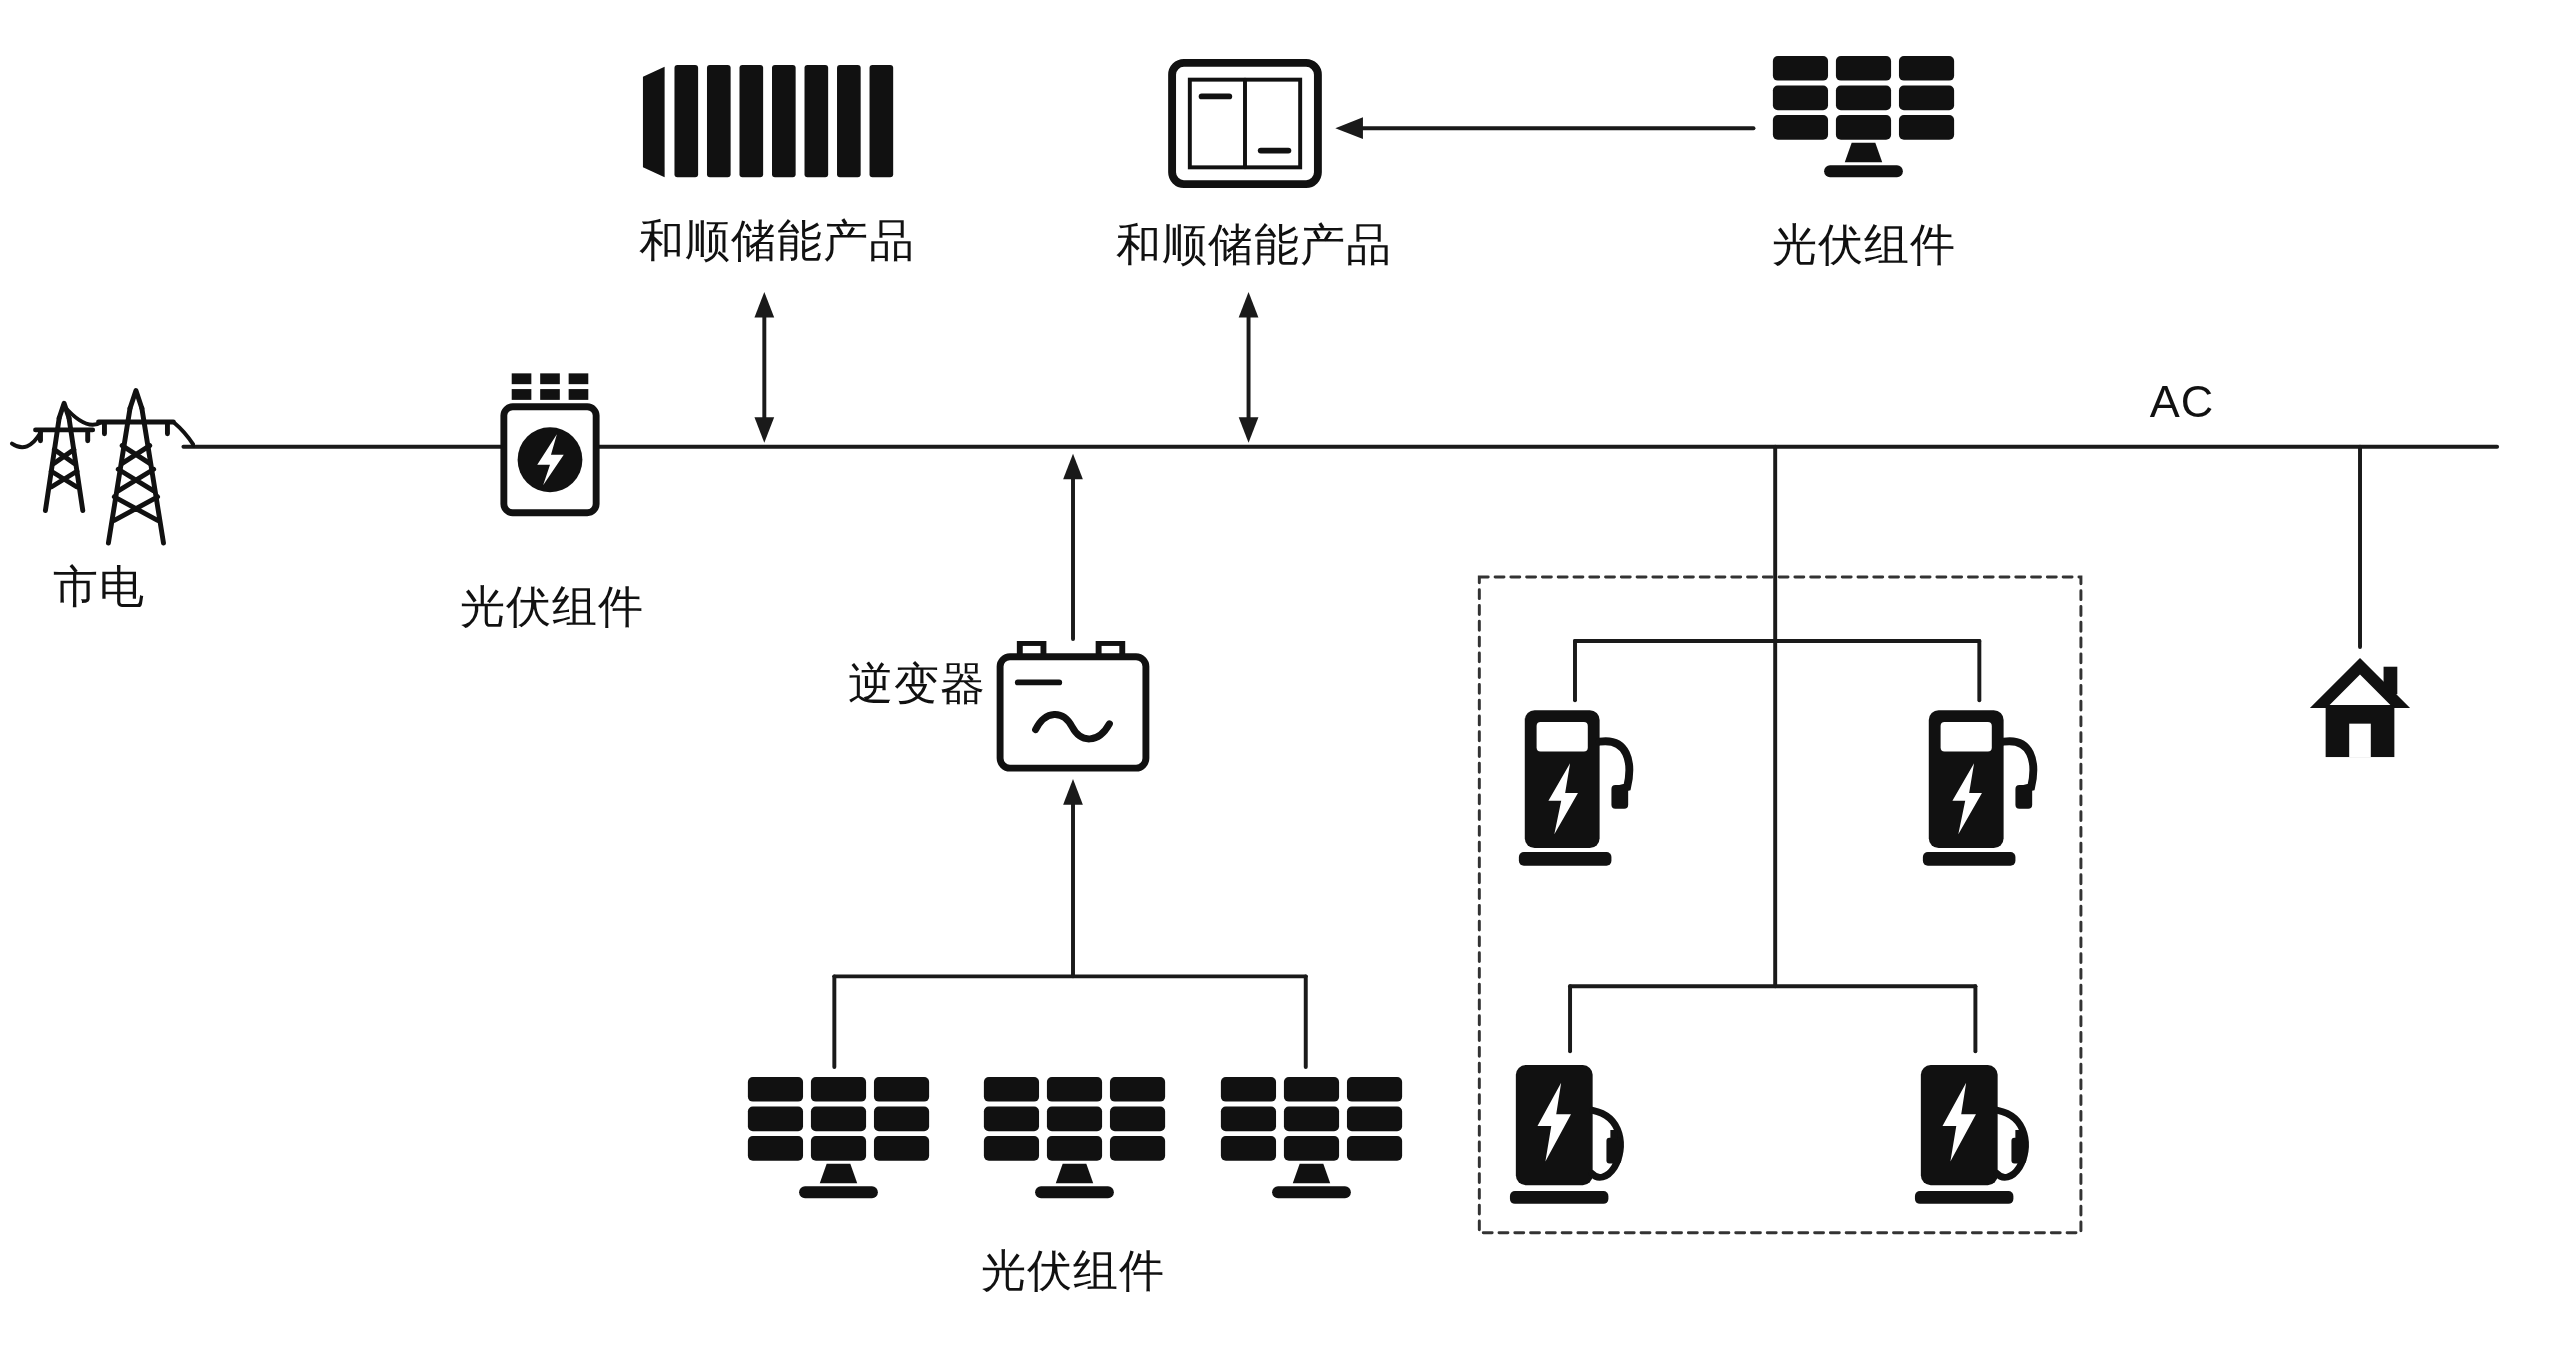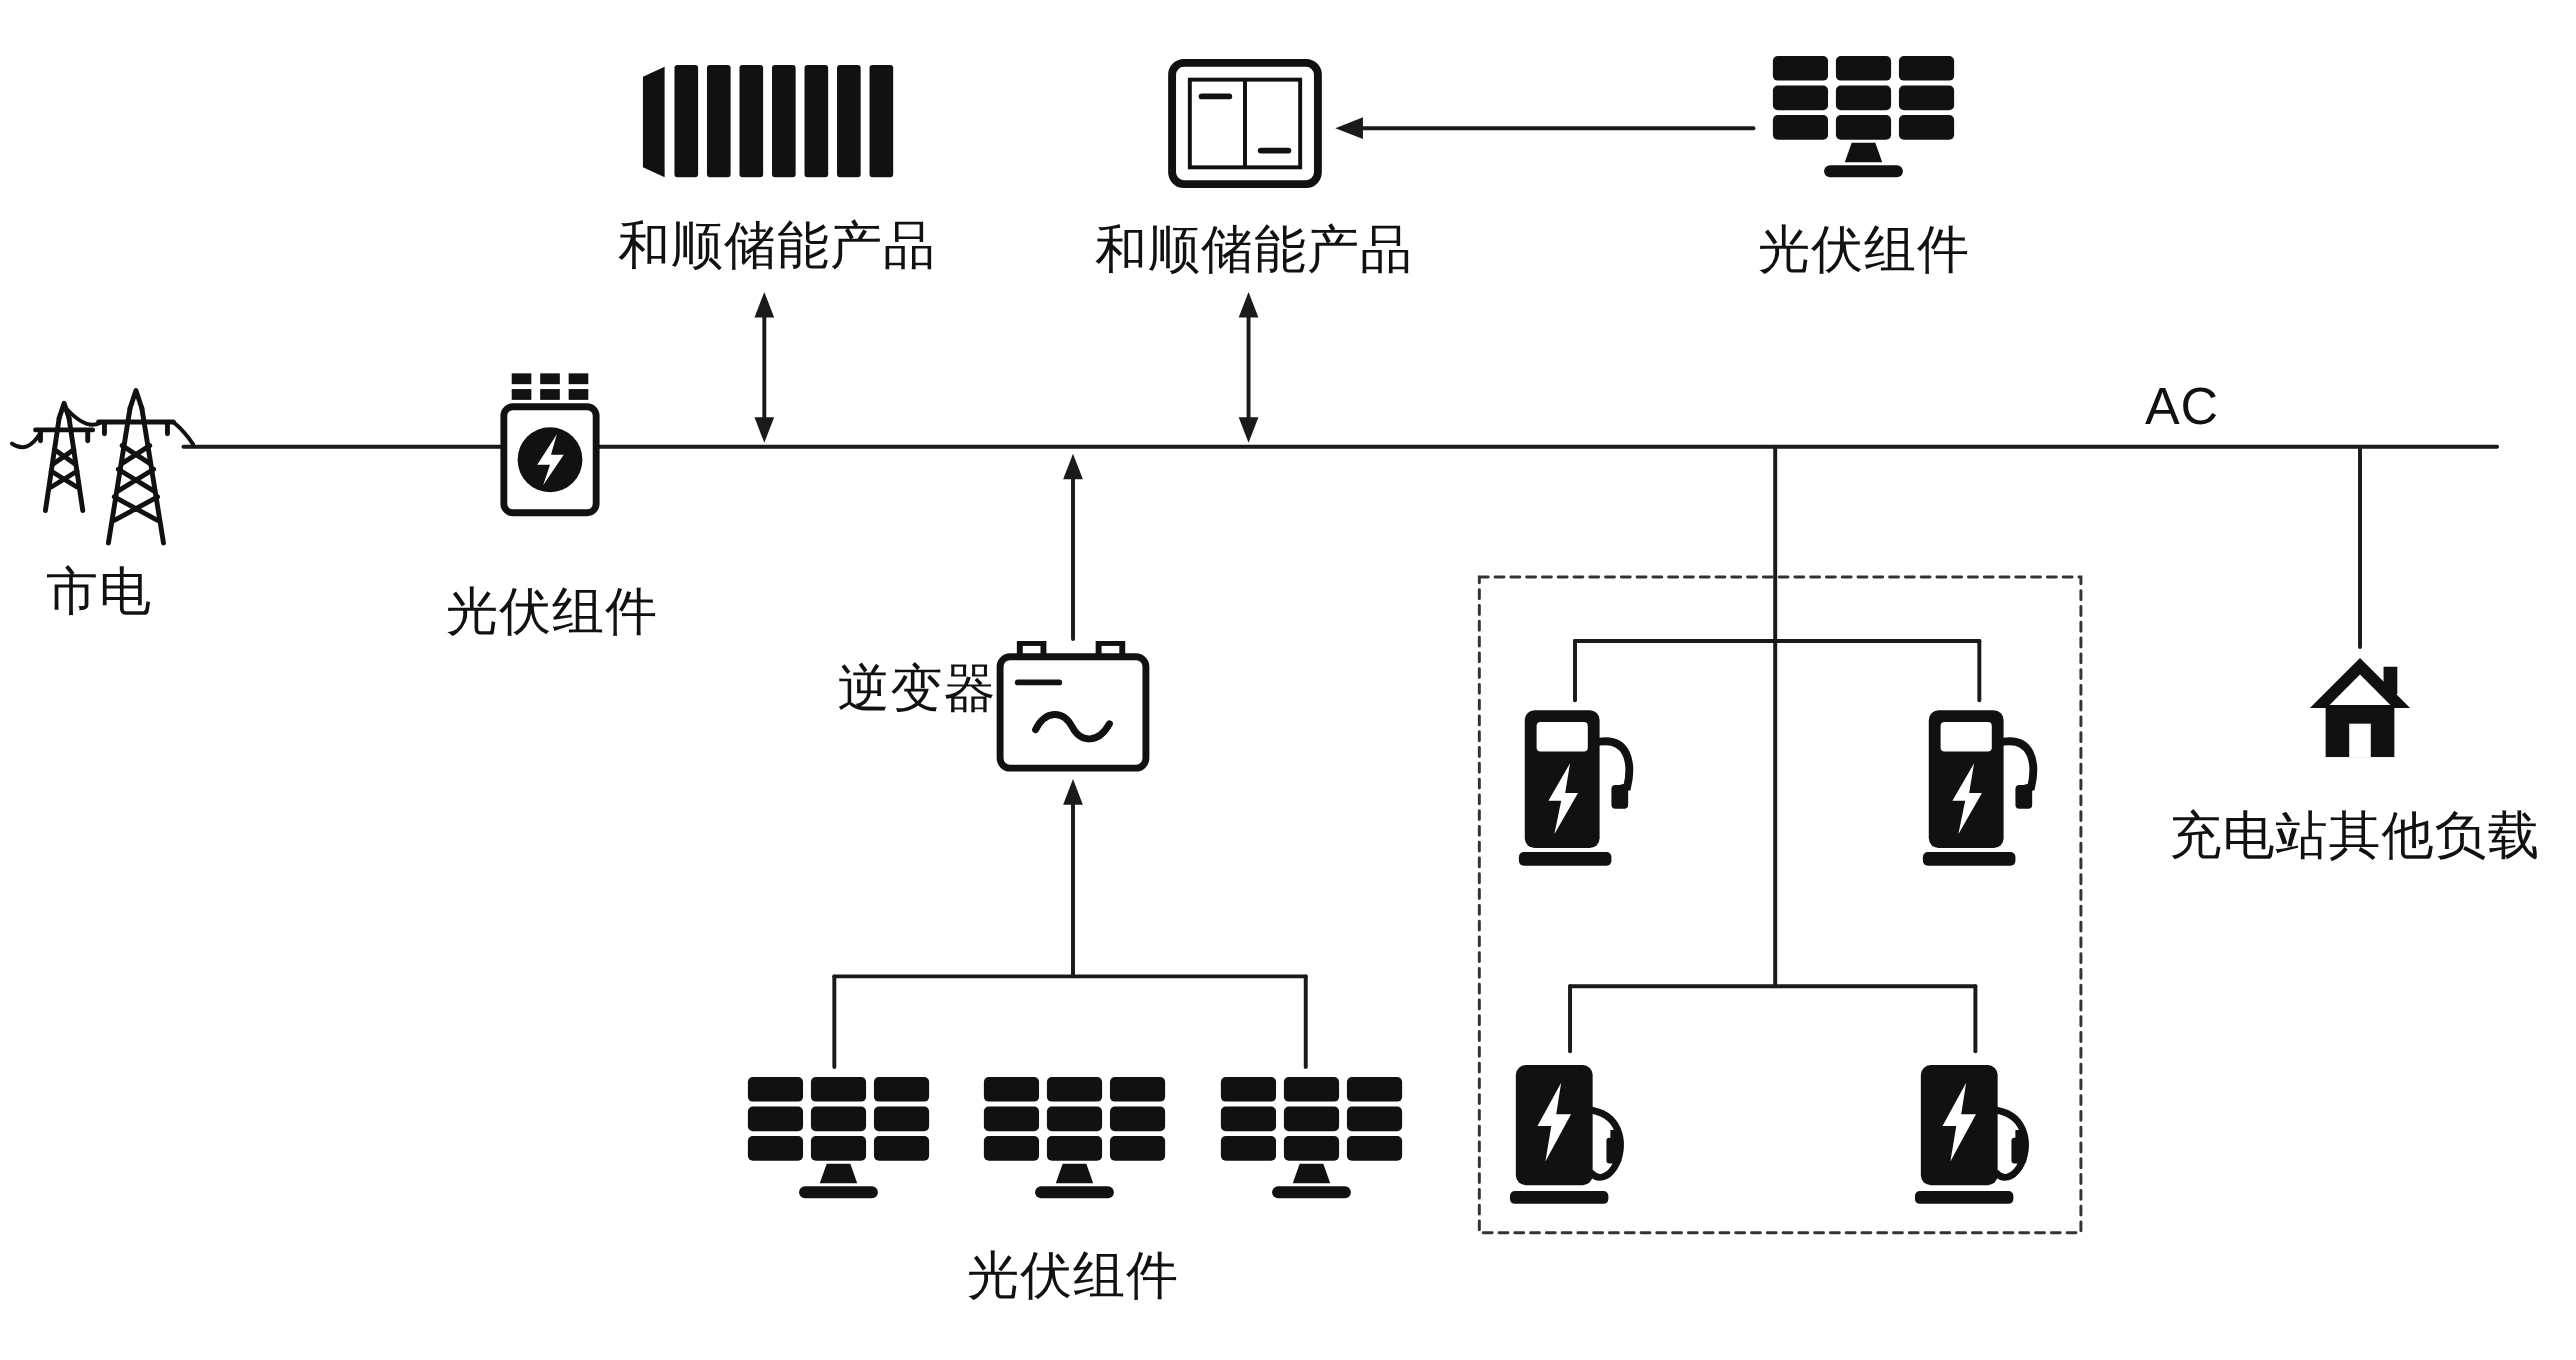--- a/index.html
+++ b/index.html
@@ -1,21 +1,21 @@
 <!DOCTYPE html>
 <html><head>
 <meta charset="utf-8">
 <style>
   html,body{margin:0;padding:0;background:#ffffff;}
   body{font-family:"Liberation Sans","DejaVu Sans",sans-serif;}
   .canvas{position:relative;width:2576px;height:1361px;background:#ffffff;overflow:hidden;}
   .layer{position:absolute;left:0;top:0;width:2576px;height:1361px;}
   .node{position:absolute;}
   .label{position:absolute;transform:translateX(-50%);white-space:nowrap;
-         font-size:52px;font-weight:500;color:#111;letter-spacing:1px;text-align:center;}
+         font-size:45px;font-weight:500;color:#111;letter-spacing:1px;text-align:center;}
 </style>
 </head>
 <body>
 
 <div class="canvas">
 
   <svg class="layer" viewBox="0 0 2612 1380" fill="none" stroke="#1a1a1a" stroke-width="4" stroke-linecap="round">
 
     <line x1="186" y1="453" x2="2532" y2="453"></line>
 
@@ -205,16 +205,15 @@
   </svg>
 
   <div class="label" style="left:99px;top:557px">市电</div>
   <div class="label" style="left:552px;top:577px">光伏组件</div>
   <div class="label" style="left:777px;top:211px">和顺储能产品</div>
   <div class="label" style="left:1254px;top:215px">和顺储能产品</div>
   <div class="label" style="left:1864px;top:215px">光伏组件</div>
   <div class="label" style="left:2182px;top:376px">AC</div>
   <div class="label" style="left:917px;top:654px">逆变器</div>
   <div class="label" style="left:1073px;top:1241px">光伏组件</div>
-  <div class="label" style="left:2355px;top:801px">充电站其他负载</div>
 
 </div>
 
 
 </body></html>

